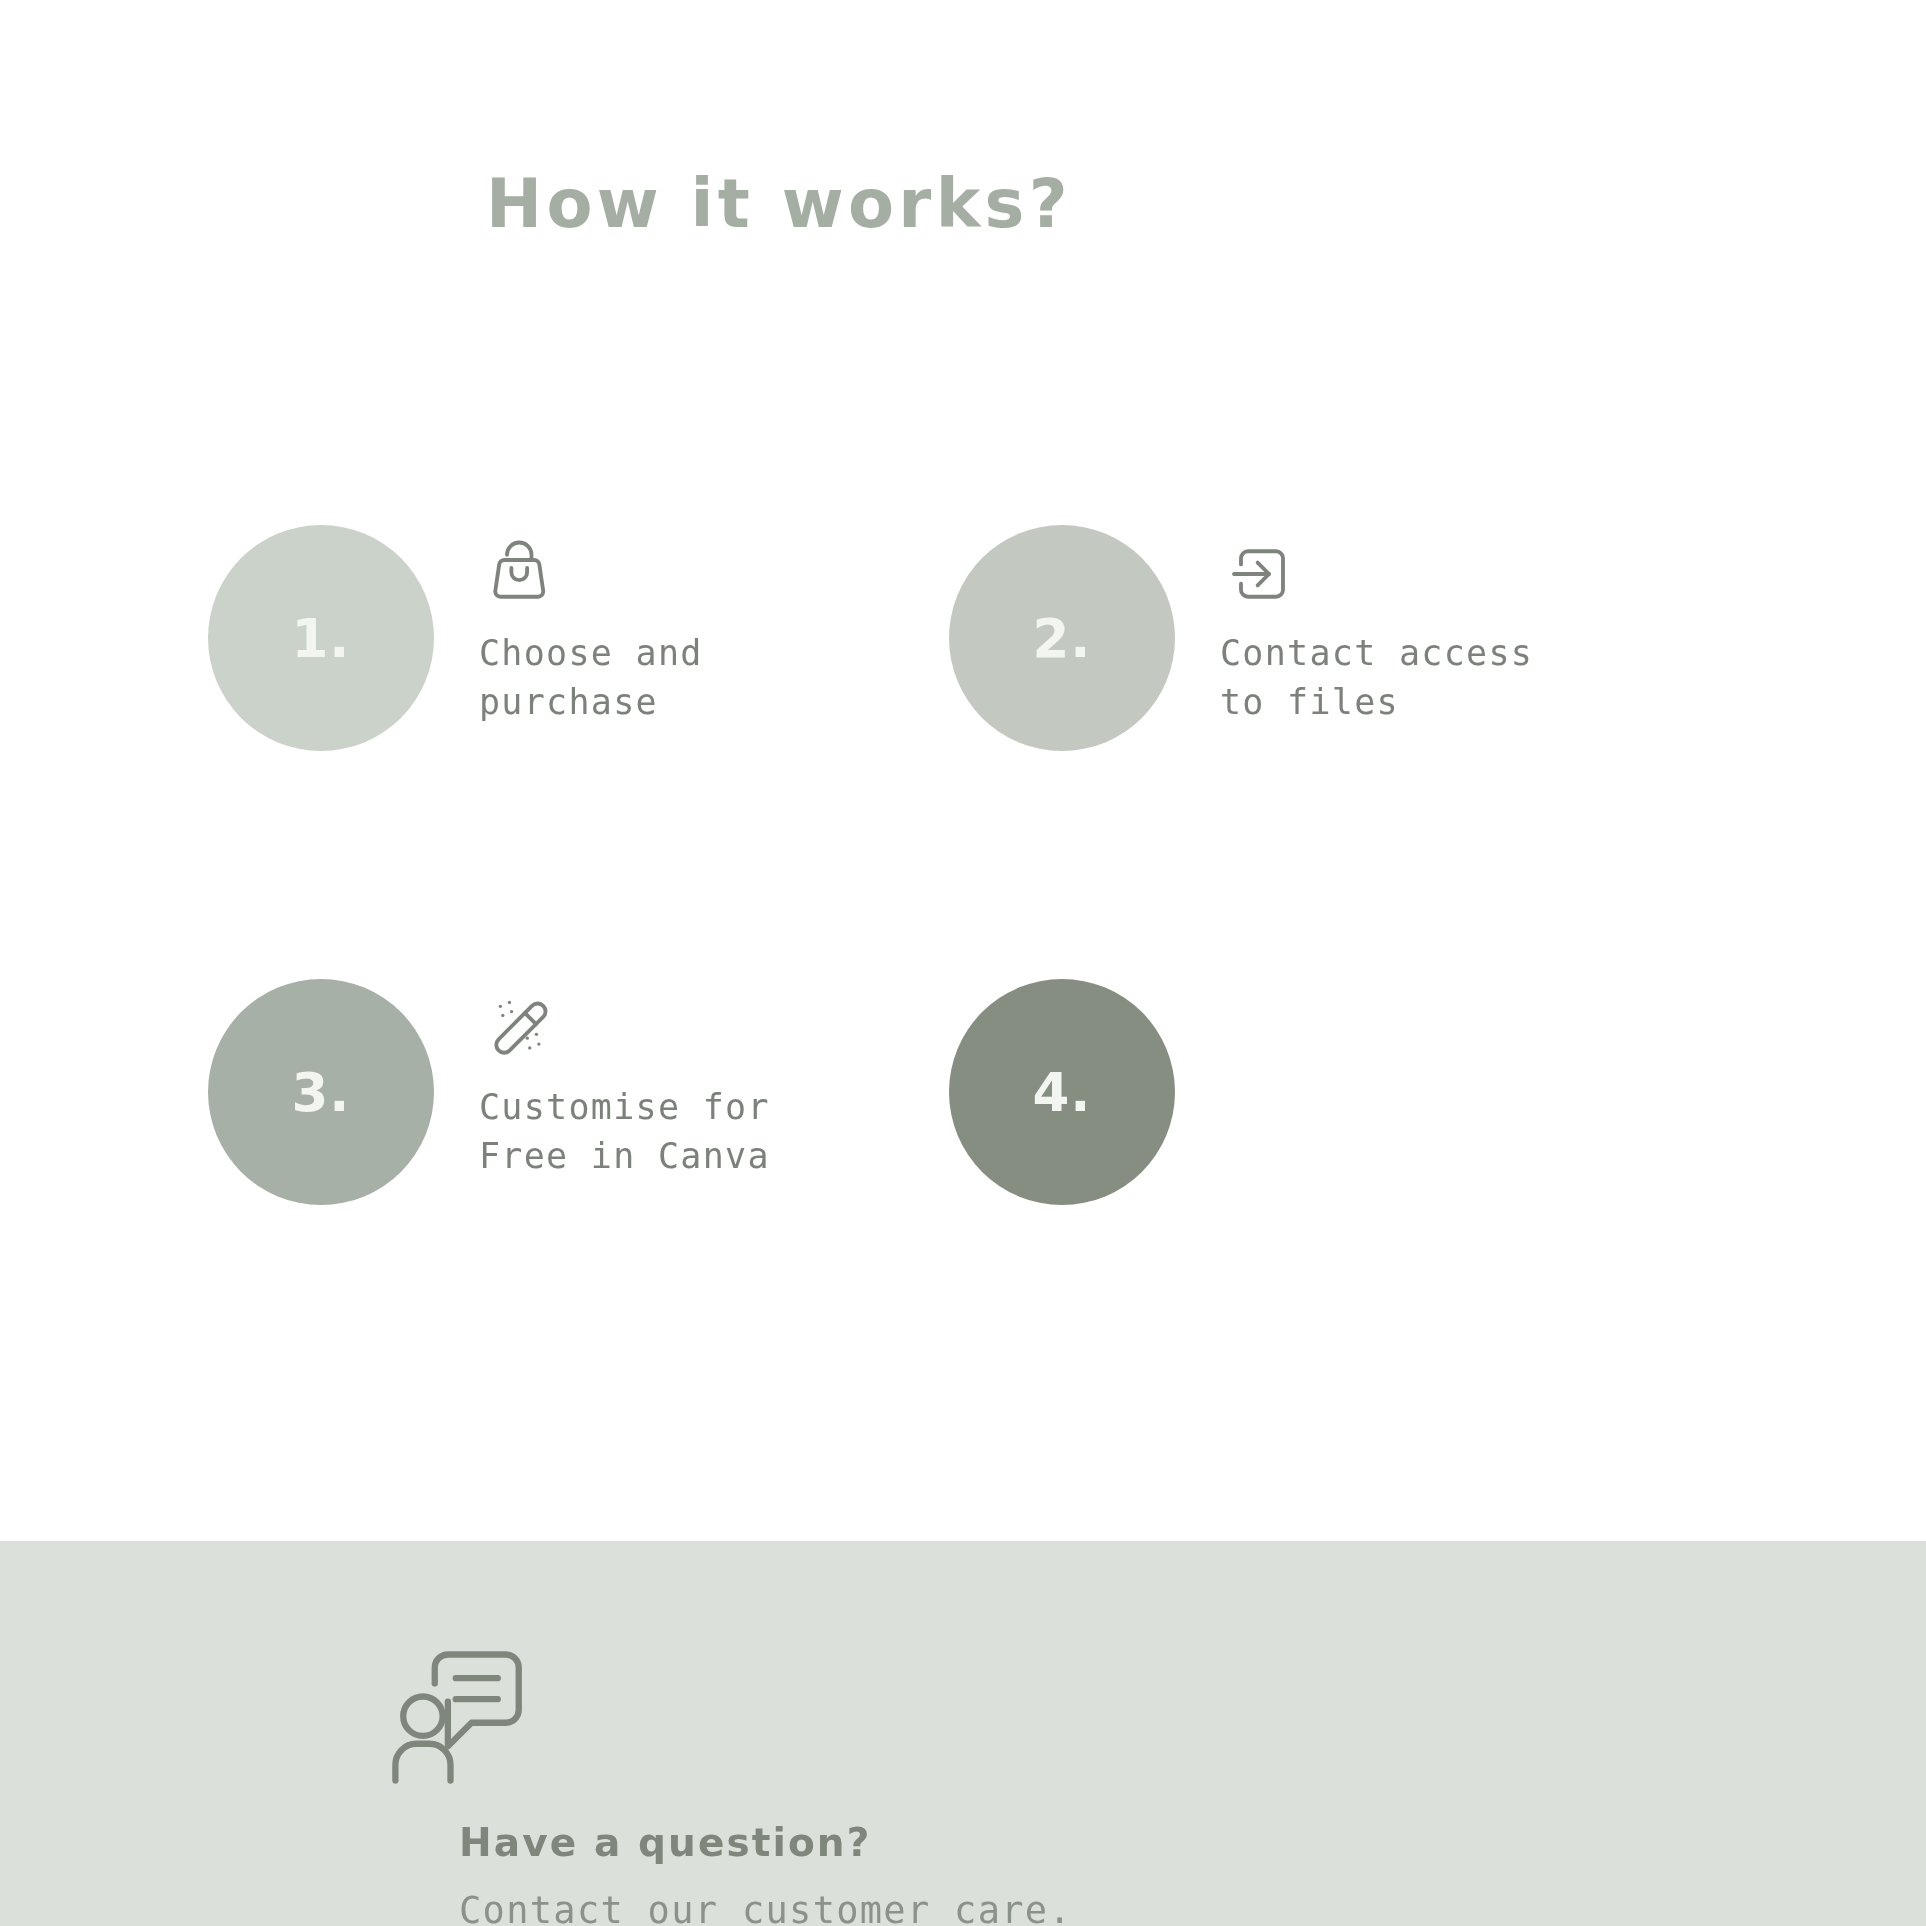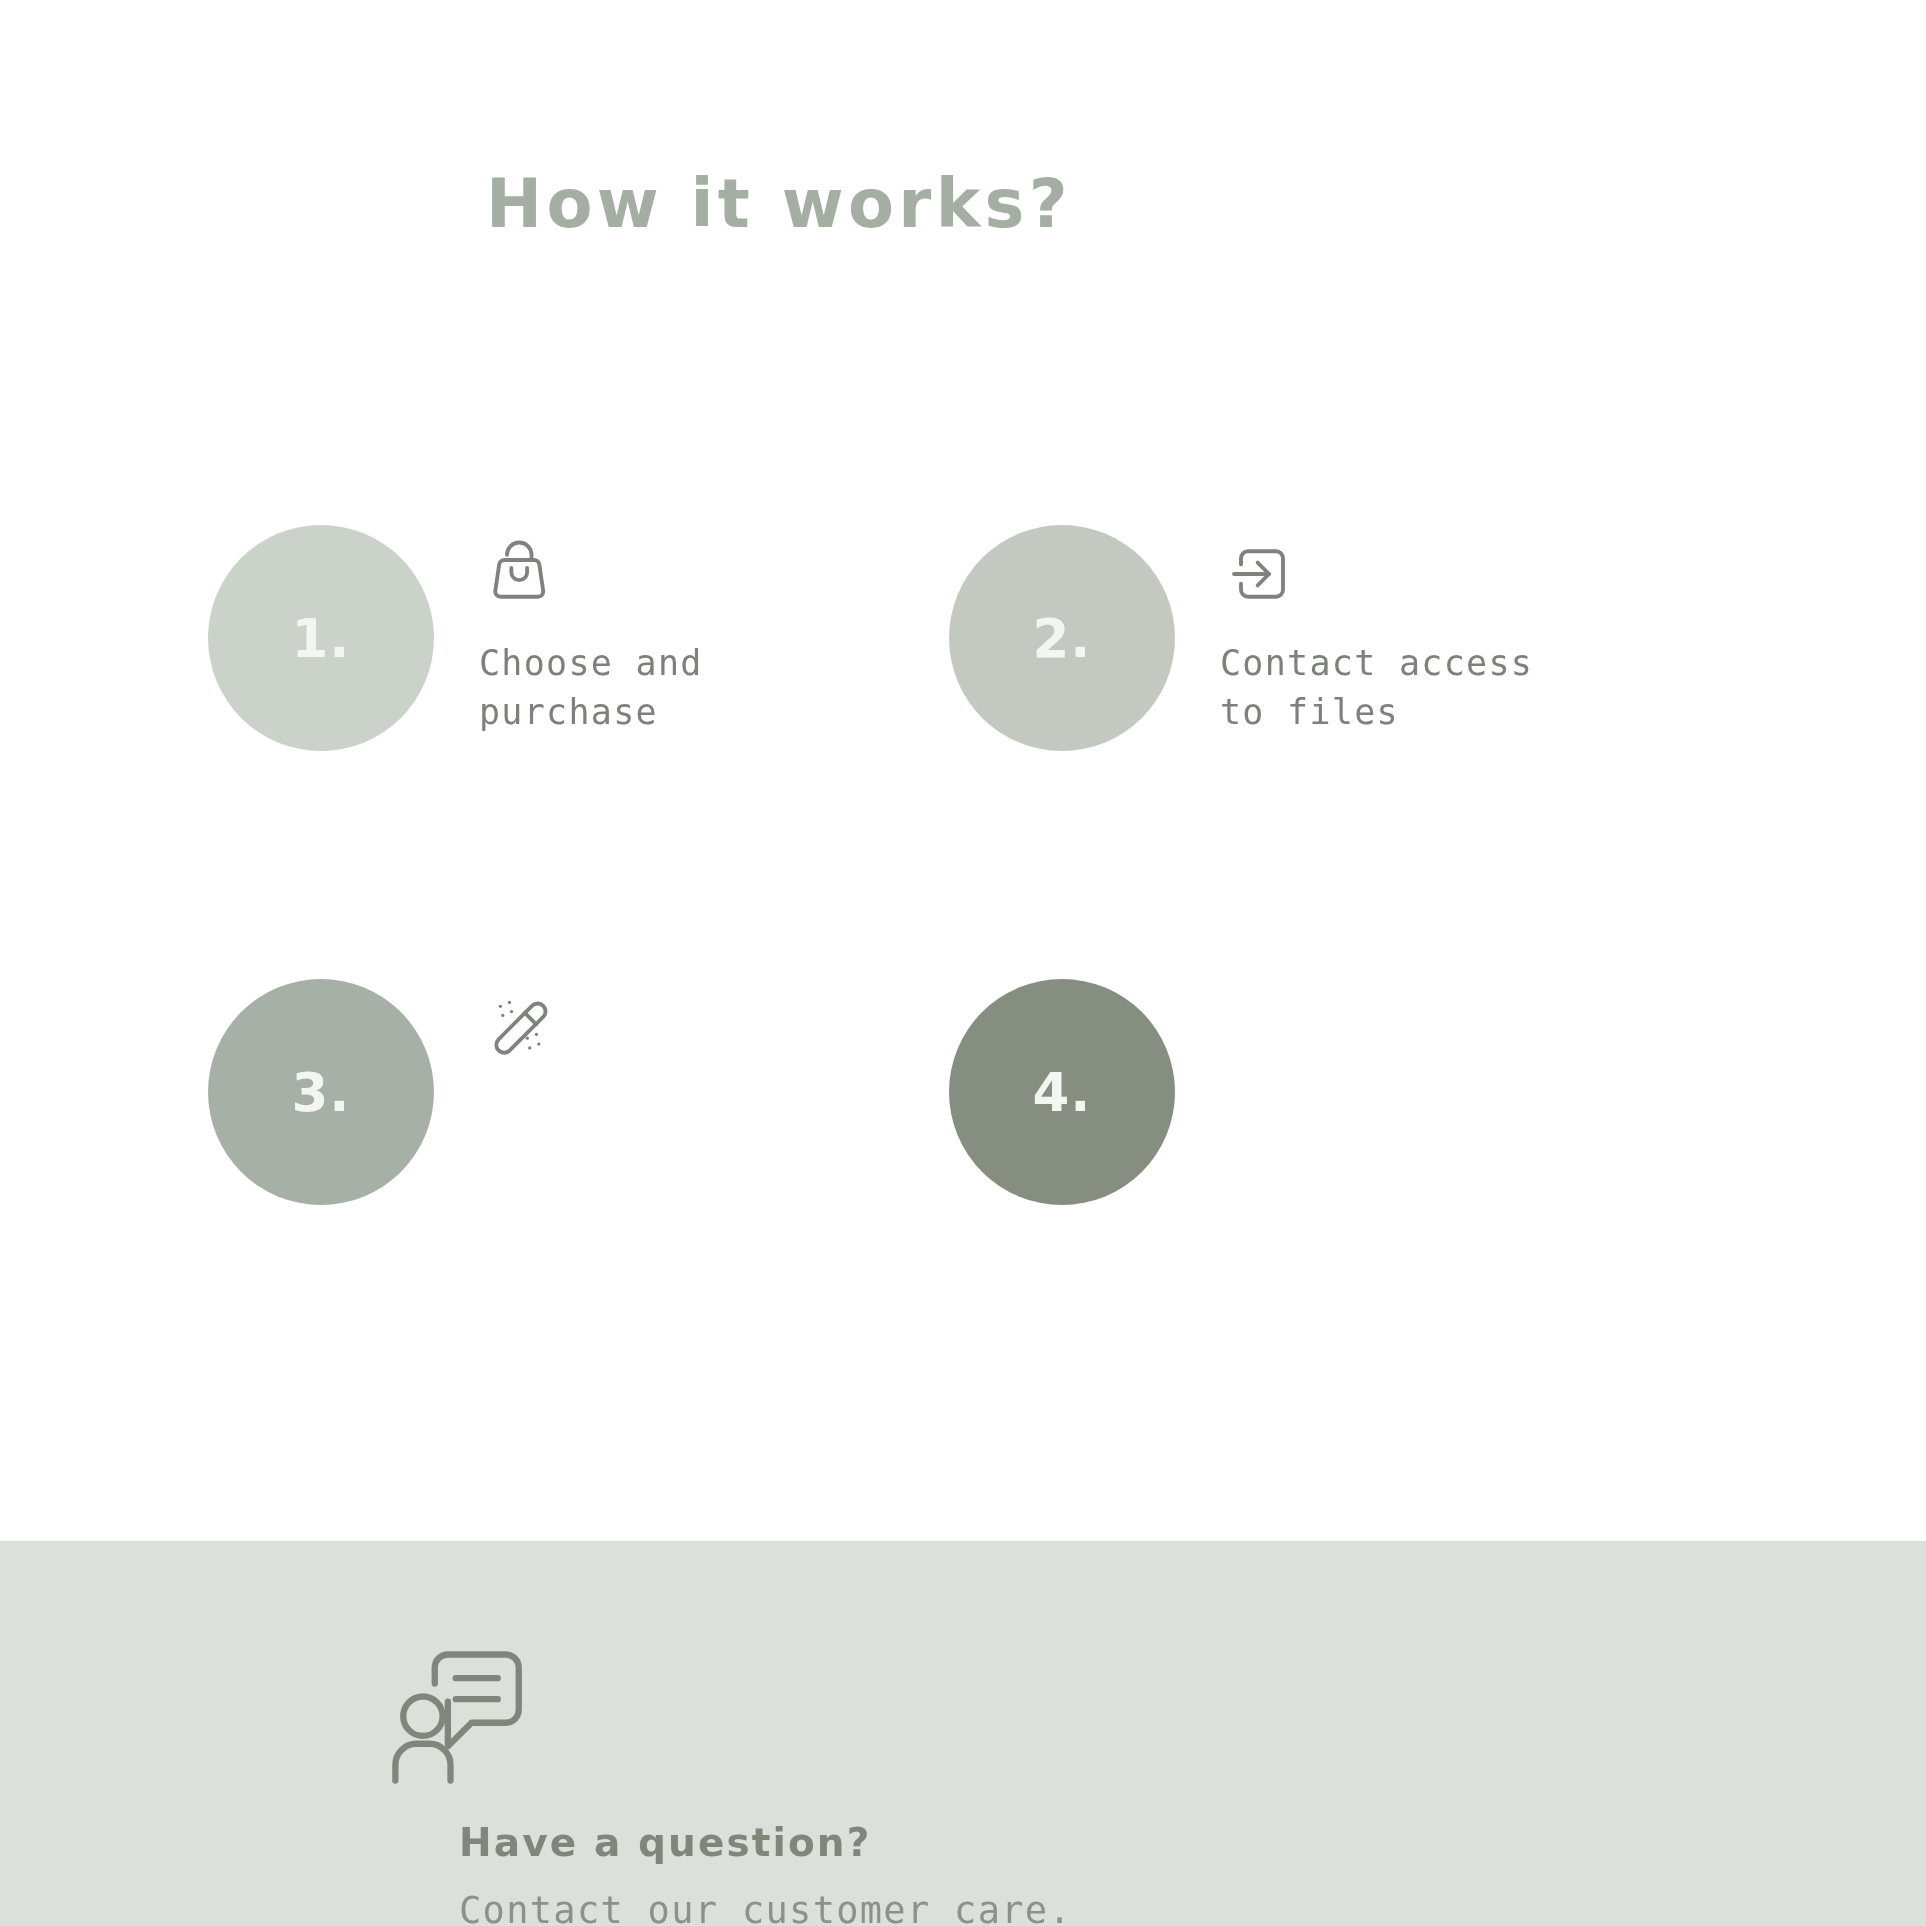--- a/index.html
+++ b/index.html
@@ -71,21 +71,21 @@
     display: flex;
     flex-direction: column;
   }
   .step-icon {
     height: 82px;
     display: block;
   }
   .step-icon svg { display: block; }
 
   .step-text {
-    margin-top: 25px;
+    margin-top: 15px;
     font-family: "DejaVu Sans Mono", monospace;
     font-size: 35px;
     line-height: 1.42;
     letter-spacing: 1.3px;
     color: #7c817c;
     white-space: pre-line;
   }
 
   
   .footer {
@@ -180,20 +180,22 @@
           <circle cx="12.2" cy="11.6" r="0.95" fill="#7e837d" stroke="none"></circle>
           <circle cx="17.4" cy="9.4" r="0.95" fill="#7e837d" stroke="none"></circle>
           <circle cx="18.6" cy="14.6" r="0.95" fill="#7e837d" stroke="none"></circle>
           <circle cx="13.6" cy="16.8" r="0.95" fill="#7e837d" stroke="none"></circle>
           <circle cx="27.6" cy="29.8" r="0.95" fill="#7e837d" stroke="none"></circle>
           <circle cx="32.8" cy="27.6" r="0.95" fill="#7e837d" stroke="none"></circle>
           <circle cx="34.2" cy="33.2" r="0.95" fill="#7e837d" stroke="none"></circle>
           <circle cx="29.0" cy="35.4" r="0.95" fill="#7e837d" stroke="none"></circle>
         </svg>
       </span>
+      <div class="step-text">Customise for
+Free in Canva</div>
     </div>
   </div>
 
   <div class="step step-4">
     <div class="step-circle" style="background:#868e81">
       <span>4.</span>
     </div>
   </div>
 
 </div>

